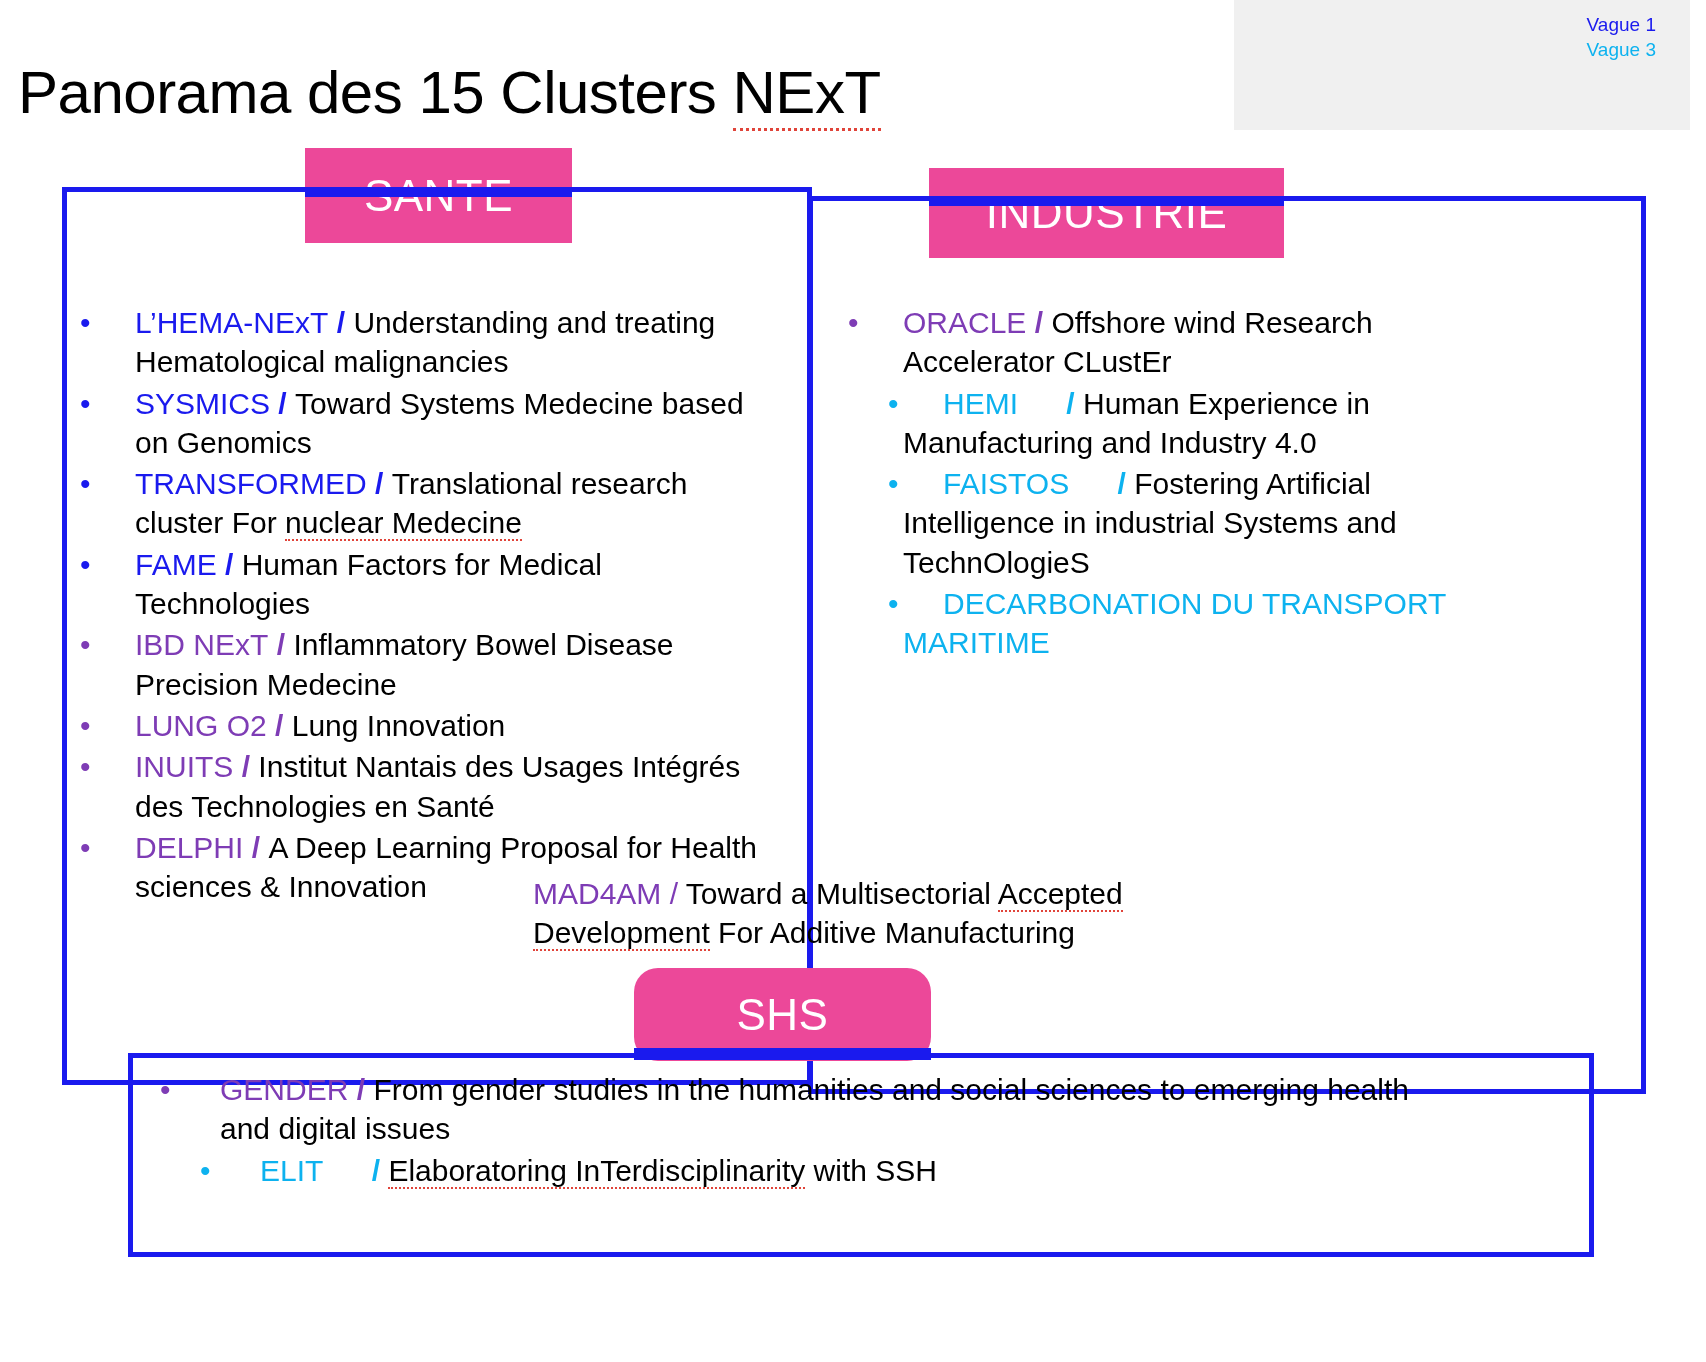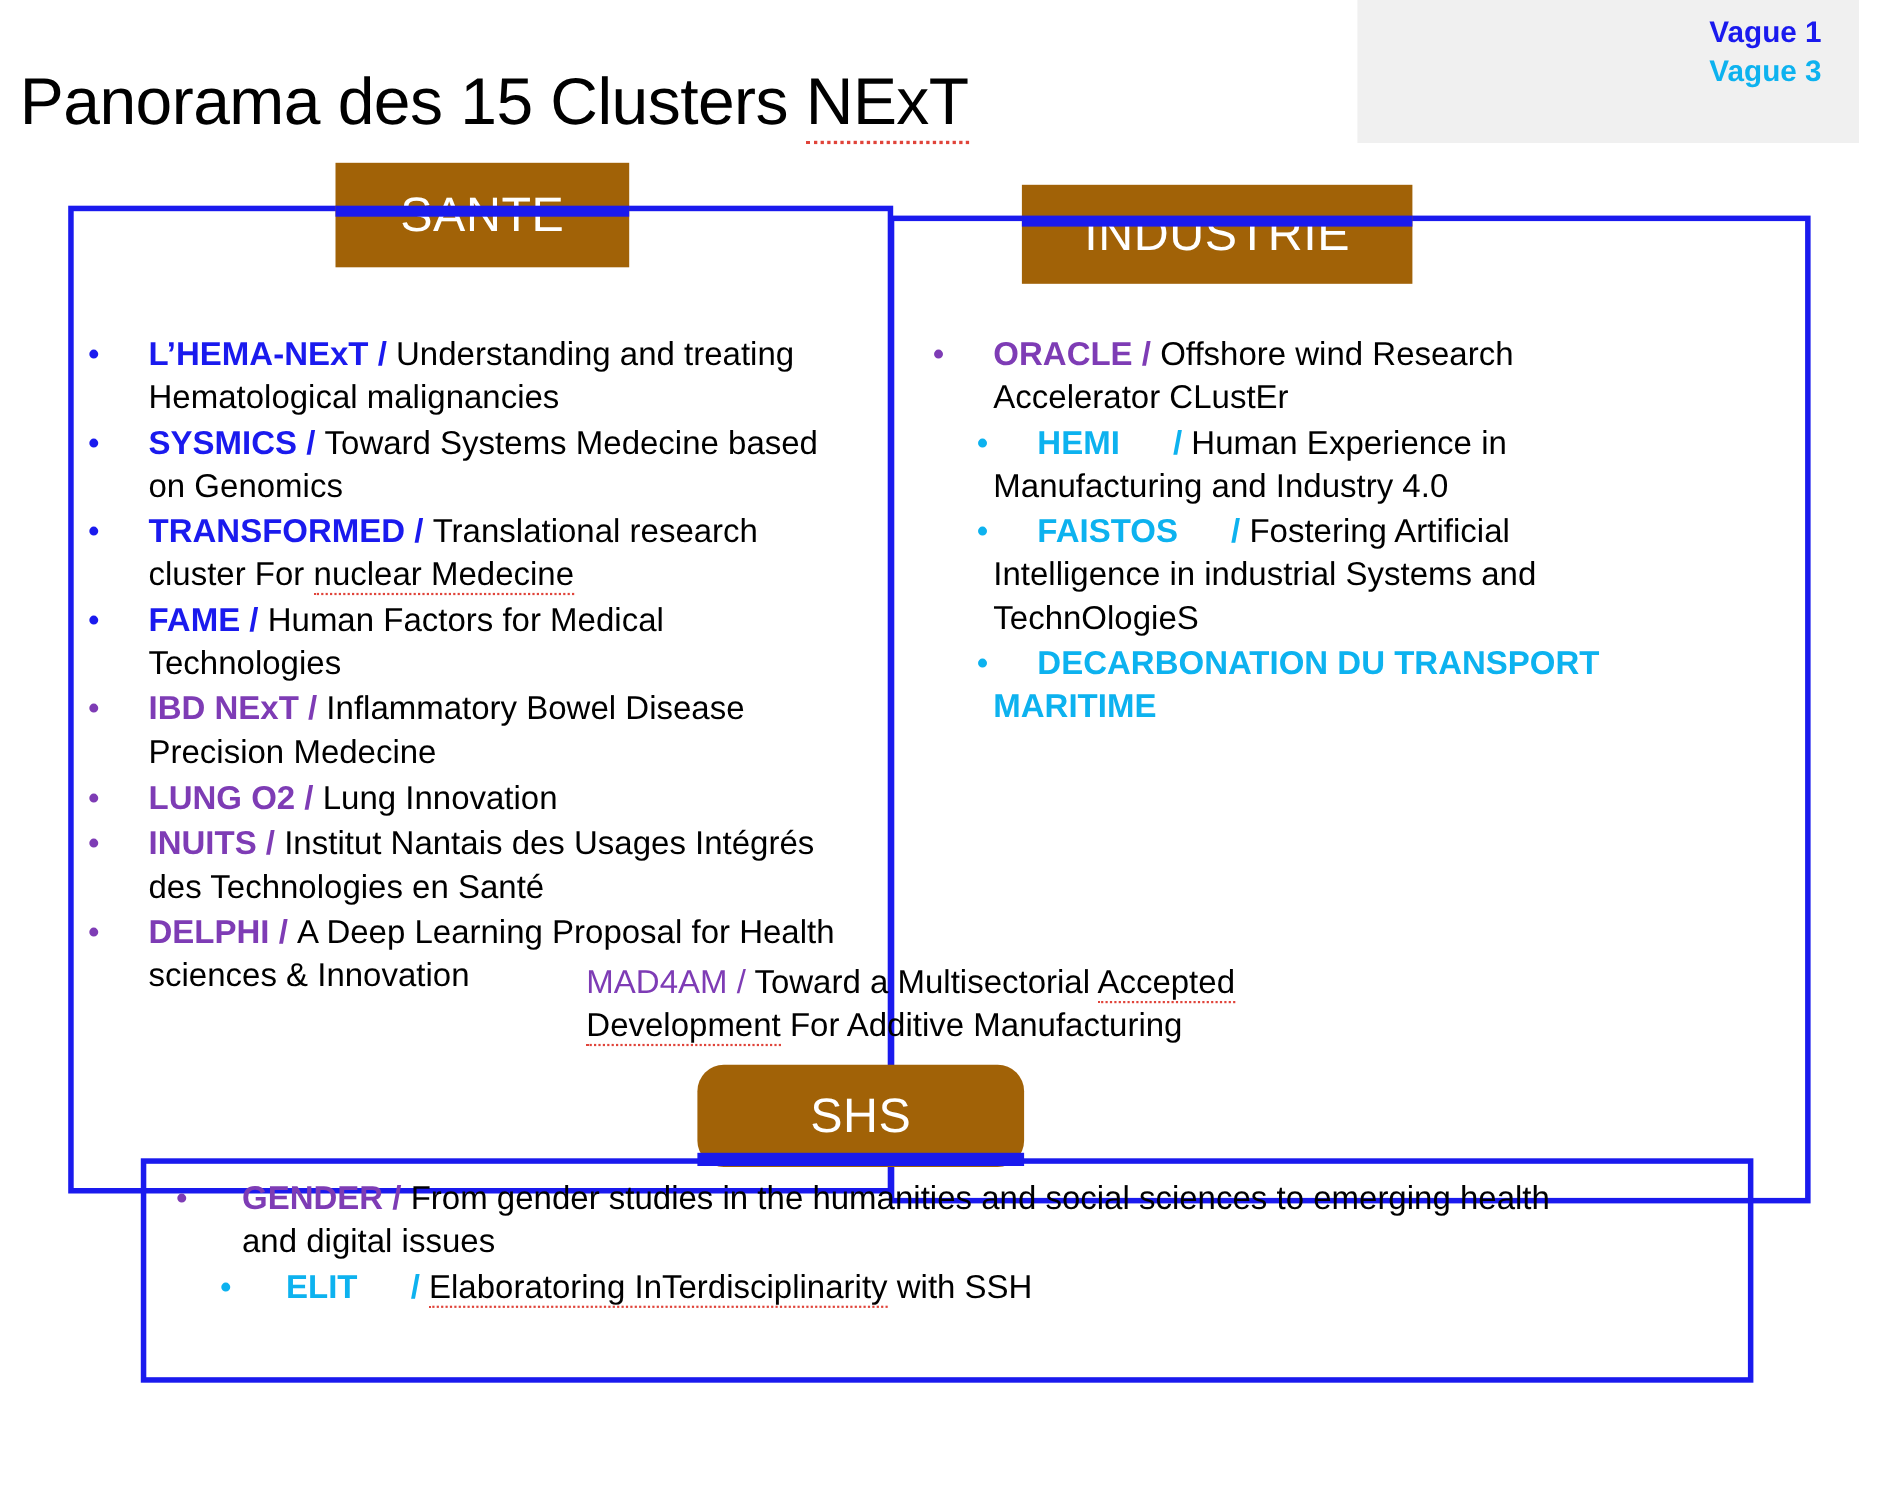--- a/index.html
+++ b/index.html
@@ -40,22 +40,22 @@
     left: 1234px;
     top: 0px;
     width: 456px;
     height: 130px;
     background: #f0f0f0;
     box-sizing: border-box;
     padding: 12px 34px 0 0;
     text-align: right;
   }
   #legend .legend-item {
-    font-size: 27px;
-    font-weight: bold;
+    font-size: 19px;
+    font-weight: normal;
     line-height: 1.33;
     white-space: nowrap;
   }
 
   
   .frame {
     position: absolute;
     box-sizing: border-box;
     border: 5px solid #1a1aee;
     background: transparent;
@@ -76,21 +76,21 @@
   #frame-shs {
     left: 128px;
     top: 1053px;
     width: 1466px;
     height: 204px;
   }
 
   
   .chip {
     position: absolute;
-    background: #a16207;
+    background: #ec4899;
     color: #ffffff;
     display: flex;
     align-items: center;
     justify-content: center;
     font-size: 44px;
     font-weight: 400;
     letter-spacing: 0.5px;
   }
   #chip-sante {
     left: 305px;
@@ -128,21 +128,21 @@
     color: #000000;
   }
   .cluster-item .bullet {
     position: absolute;
     left: 10px;
     top: 0;
     font-size: 30px;
     line-height: 1.31;
   }
   .cluster-item .acronym {
-    font-weight: bold;
+    font-weight: normal;
     margin-top: 35px;
   }
   .cluster-item .slash {
     font-weight: bold;
   }
   .cluster-item .desc {
     color: #000000;
   }
   .sp-underline {
     border-bottom: 2px dotted #e0443a;

